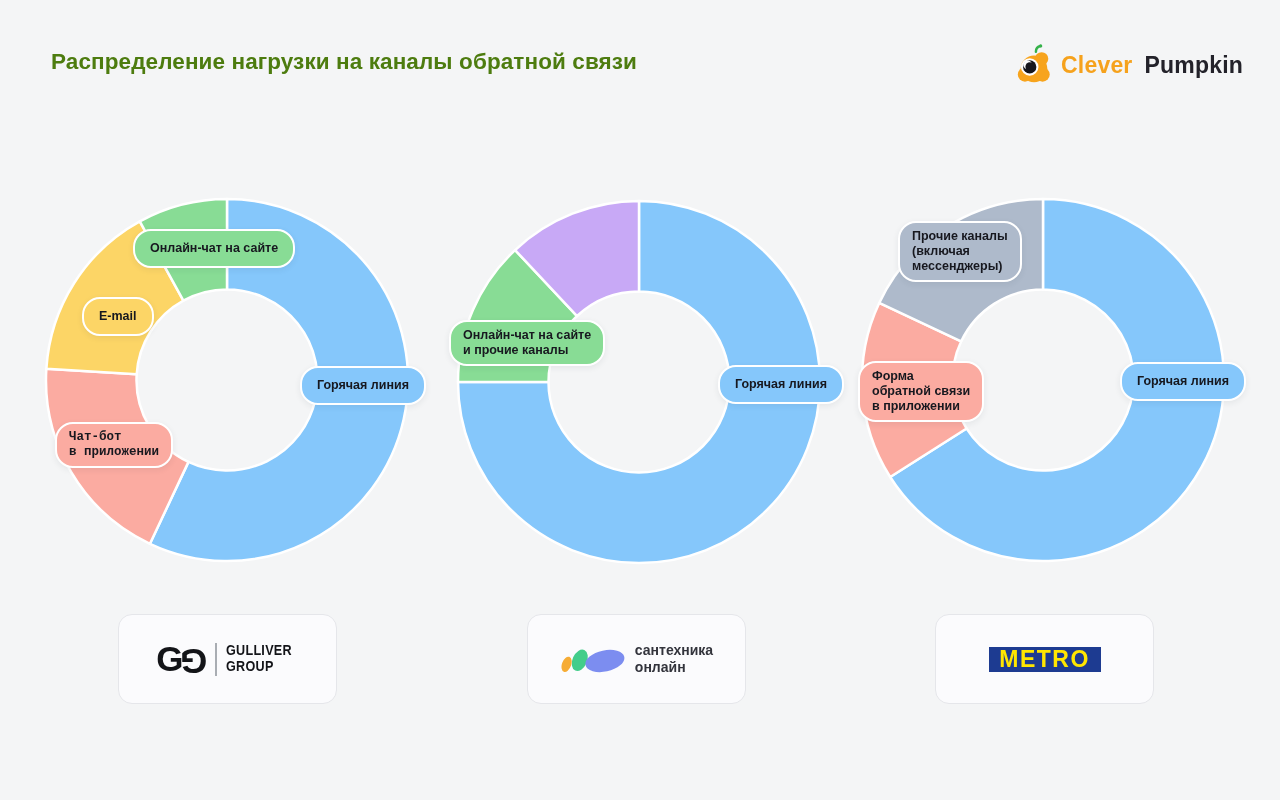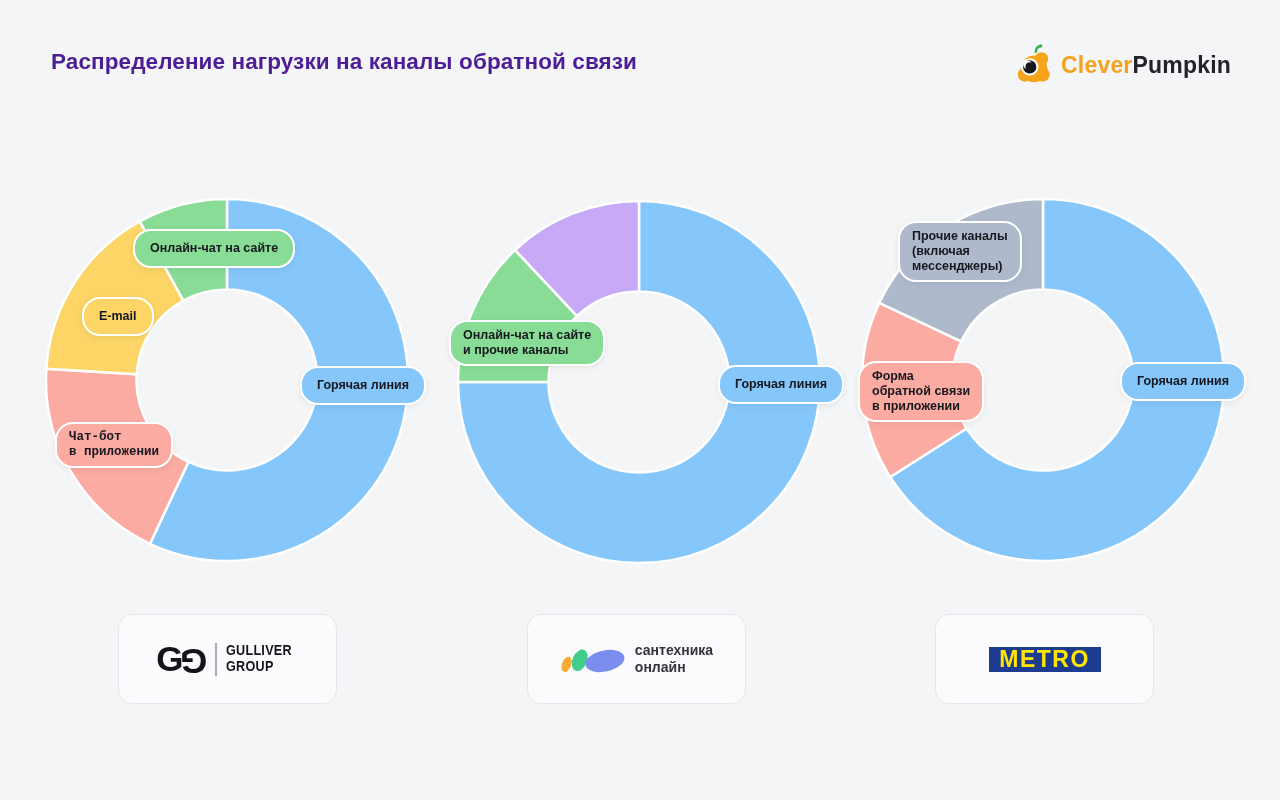--- a/index.html
+++ b/index.html
@@ -6,26 +6,26 @@
   body{
     width:1280px;height:800px;overflow:hidden;
     background:#F4F5F6;
     font-family:"Liberation Sans", sans-serif;
   }
   .canvas{position:relative;width:1280px;height:800px;background:#F4F5F6;}
 
   
   .page-title{
     position:absolute;left:51px;top:49px;margin:0;
-    font-size:22.5px;font-weight:700;color:#4c1d95;letter-spacing:.1px;
+    font-size:22.5px;font-weight:700;color:#4d7c0f;letter-spacing:.1px;
   }
   .cp-logo{position:absolute;left:1014px;top:42px;display:flex;align-items:center;gap:7px;}
   .cp-logo .words{font-size:23px;font-weight:700;letter-spacing:.2px;}
   .cp-clever{color:#F6A21C;}
-  .cp-pumpkin{color:#23222A;}
+  .cp-pumpkin{color:#23222A;margin-left:12px;}
 
   
   .donut{position:absolute;z-index:1;}
   .donut1{left:42px;top:195px;}
   .donut2{left:454px;top:197px;}
   .donut3{left:858px;top:195px;}
 
   
   .pill{
     position:absolute;z-index:3;

